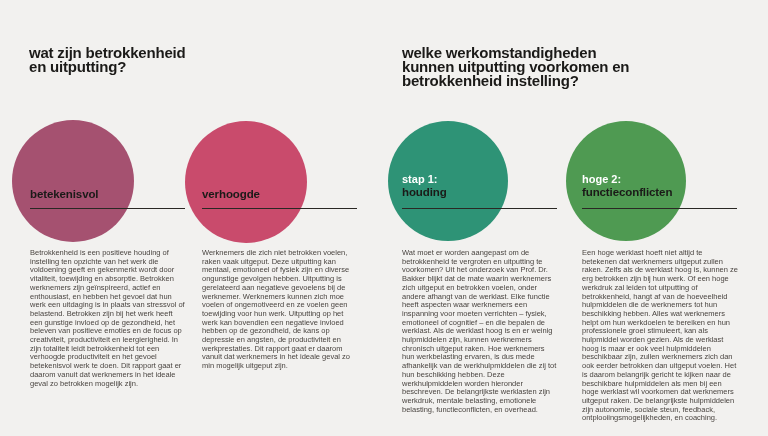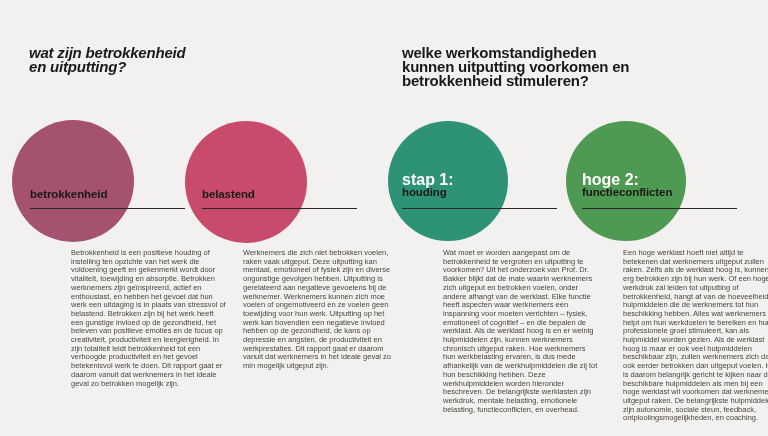--- a/index.html
+++ b/index.html
@@ -13,32 +13,32 @@
   .heading {
     position: absolute;
     top: 46px;
     font-weight: bold;
     font-size: 15px;
     line-height: 14px;
     letter-spacing: -0.2px;
     color: #1b1a18;
     white-space: pre-line;
   }
-  #heading-left  { left: 29px;  width: 200px; font-style: italic; }
+  #heading-left  { left: 29px;  width: 200px; }
   #heading-right { left: 402px; width: 250px; }
 
   .circle { position: absolute; border-radius: 50%; }
   #circle-1 { left: 12px;  top: 120px; width: 122px; height: 122px; }
   #circle-2 { left: 185px; top: 121px; width: 122px; height: 122px; }
   #circle-3 { left: 388px; top: 121px; width: 120px; height: 120px; }
   #circle-4 { left: 566px; top: 121px; width: 120px; height: 120px; }
 
   .step-label {
     position: absolute; top: 173px;
-    font-weight: bold; font-size: 16px; line-height: 13px;
+    font-weight: bold; font-size: 11px; line-height: 13px;
     color: #ffffff;
   }
   .circle-title {
     position: absolute; top: 186px;
     font-weight: bold; font-size: 11.5px; line-height: 13px;
     color: #1b1a18; letter-spacing: -0.1px;
   }
   .circle-title.pair1 { top: 188px; }
 
   .divider {
@@ -46,48 +46,47 @@
     width: 155px; height: 1px;
     background: #2a2824;
   }
 
   .para {
     position: absolute; top: 249px;
     width: 157px;
     font-size: 7.5px; line-height: 8.7px;
     color: #4a4541;
     text-align: left;
-    margin-left: 41px;
   }
 
   .x1 { left: 30px; }
   .x2 { left: 202px; }
   .x3 { left: 402px; }
   .x4 { left: 582px; }
 </style>
 </head>
 <body style="background: rgb(242, 241, 239);">
 
 <div id="heading-left" class="heading">wat zijn betrokkenheid
 en uitputting?</div>
 
 <div id="heading-right" class="heading">welke werkomstandigheden
 kunnen uitputting voorkomen en
-betrokkenheid stimuleren?</div>
+betrokkenheid instelling?</div>
 
 <div id="circle-1" class="circle" style="background-color: rgb(165, 81, 112);"></div>
 <div id="circle-2" class="circle" style="background-color: rgb(201, 75, 108);"></div>
 <div id="circle-3" class="circle" style="background-color: rgb(46, 147, 118);"></div>
 <div id="circle-4" class="circle" style="background-color: rgb(79, 154, 82);"></div>
 
-<div class="circle-title pair1 x1">betrokkenheid</div>
+<div class="circle-title pair1 x1">betekenisvol</div>
 <div class="divider x1"></div>
 <div class="para x1">Betrokkenheid is een positieve houding of instelling ten opzichte van het werk die voldoening geeft en gekenmerkt wordt door vitaliteit, toewijding en absorptie. Betrokken werknemers zijn geïnspireerd, actief en enthousiast, en hebben het gevoel dat hun werk een uitdaging is in plaats van stressvol of belastend. Betrokken zijn bij het werk heeft een gunstige invloed op de gezondheid, het beleven van positieve emoties en de focus op creativiteit, productiviteit en leergierigheid. In zijn totaliteit leidt betrokkenheid tot een verhoogde productiviteit en het gevoel betekenisvol werk te doen. Dit rapport gaat er daarom vanuit dat werknemers in het ideale geval zo betrokken mogelijk zijn.</div>
 
-<div class="circle-title pair1 x2">belastend</div>
+<div class="circle-title pair1 x2">verhoogde</div>
 <div class="divider x2"></div>
 <div class="para x2">Werknemers die zich niet betrokken voelen, raken vaak uitgeput. Deze uitputting kan mentaal, emotioneel of fysiek zijn en diverse ongunstige gevolgen hebben. Uitputting is gerelateerd aan negatieve gevoelens bij de werknemer. Werknemers kunnen zich moe voelen of ongemotiveerd en ze voelen geen toewijding voor hun werk. Uitputting op het werk kan bovendien een negatieve invloed hebben op de gezondheid, de kans op depressie en angsten, de productiviteit en werkprestaties. Dit rapport gaat er daarom vanuit dat werknemers in het ideale geval zo min mogelijk uitgeput zijn.</div>
 
 <div class="step-label x3">stap 1:</div>
 <div class="circle-title x3">houding</div>
 <div class="divider x3"></div>
 <div class="para x3">Wat moet er worden aangepast om de betrokkenheid te vergroten en uitputting te voorkomen? Uit het onderzoek van Prof. Dr. Bakker blijkt dat de mate waarin werknemers zich uitgeput en betrokken voelen, onder andere afhangt van de werklast. Elke functie heeft aspecten waar werknemers een inspanning voor moeten verrichten – fysiek, emotioneel of cognitief – en die bepalen de werklast. Als de werklast hoog is en er weinig hulpmiddelen zijn, kunnen werknemers chronisch uitgeput raken. Hoe werknemers hun werkbelasting ervaren, is dus mede afhankelijk van de werkhulpmiddelen die zij tot hun beschikking hebben. Deze werkhulpmiddelen worden hieronder beschreven. De belangrijkste werklasten zijn werkdruk, mentale belasting, emotionele belasting, functieconflicten, en overhead.</div>
 
 <div class="step-label x4">hoge 2:</div>
 <div class="circle-title x4">functieconflicten</div>

